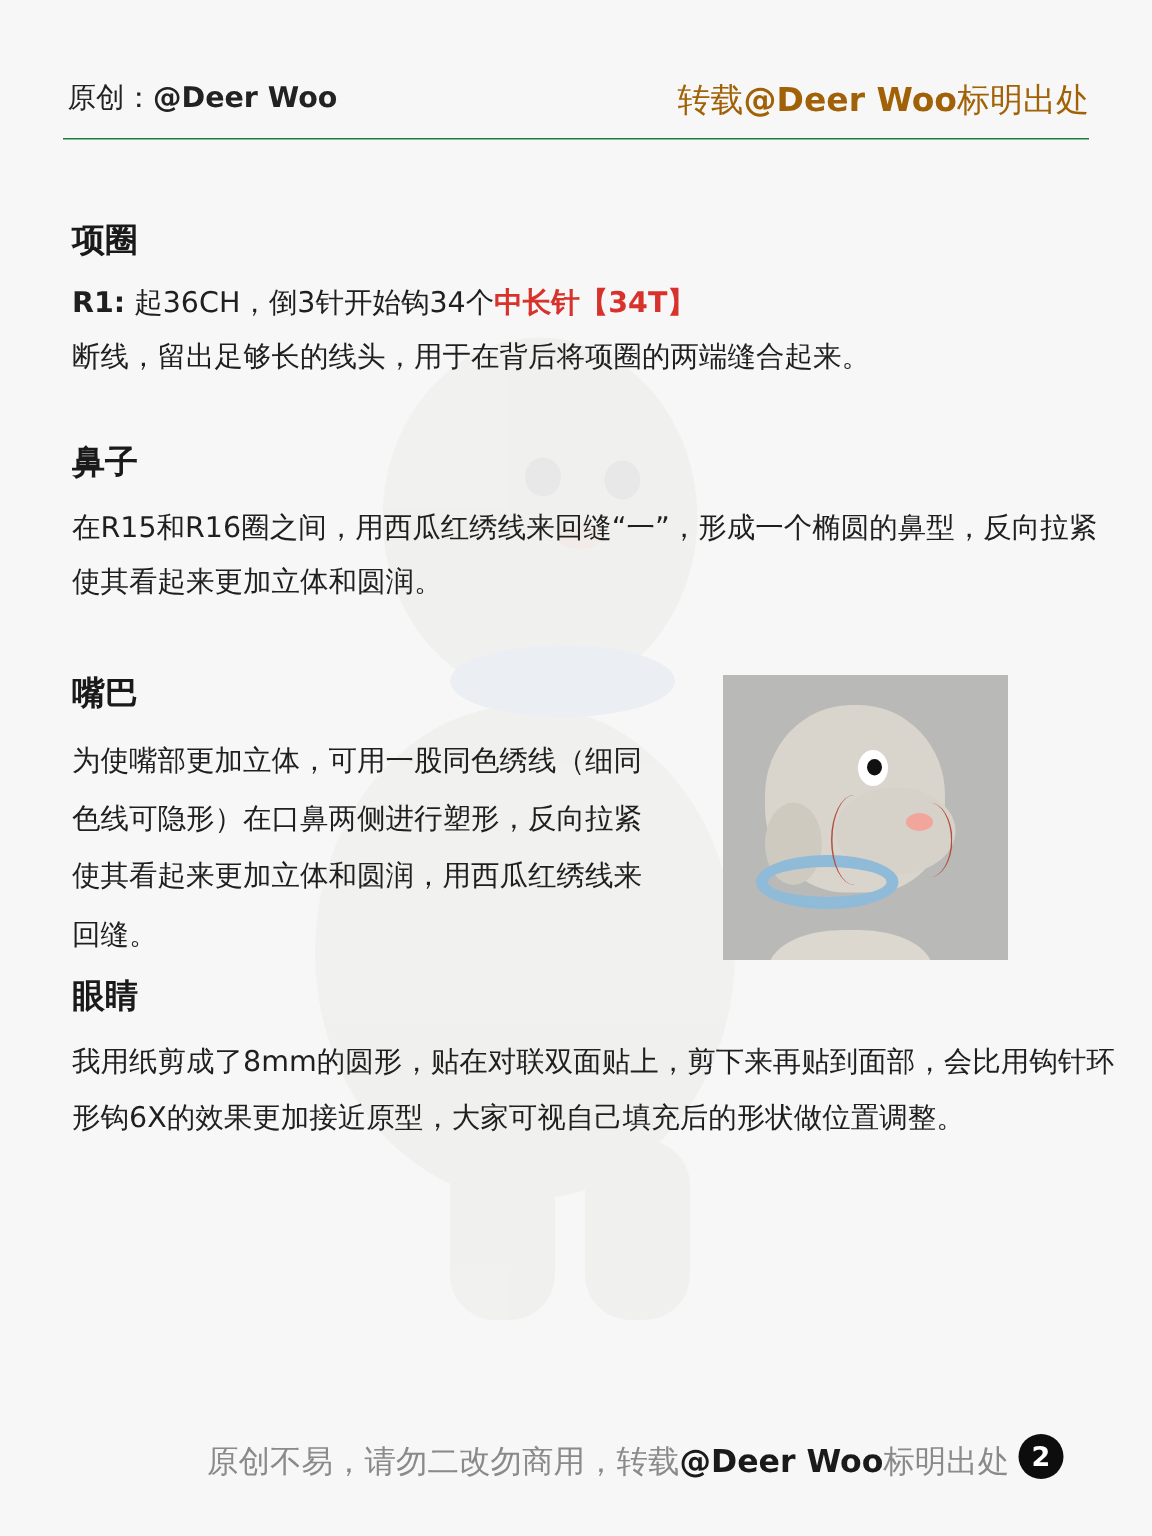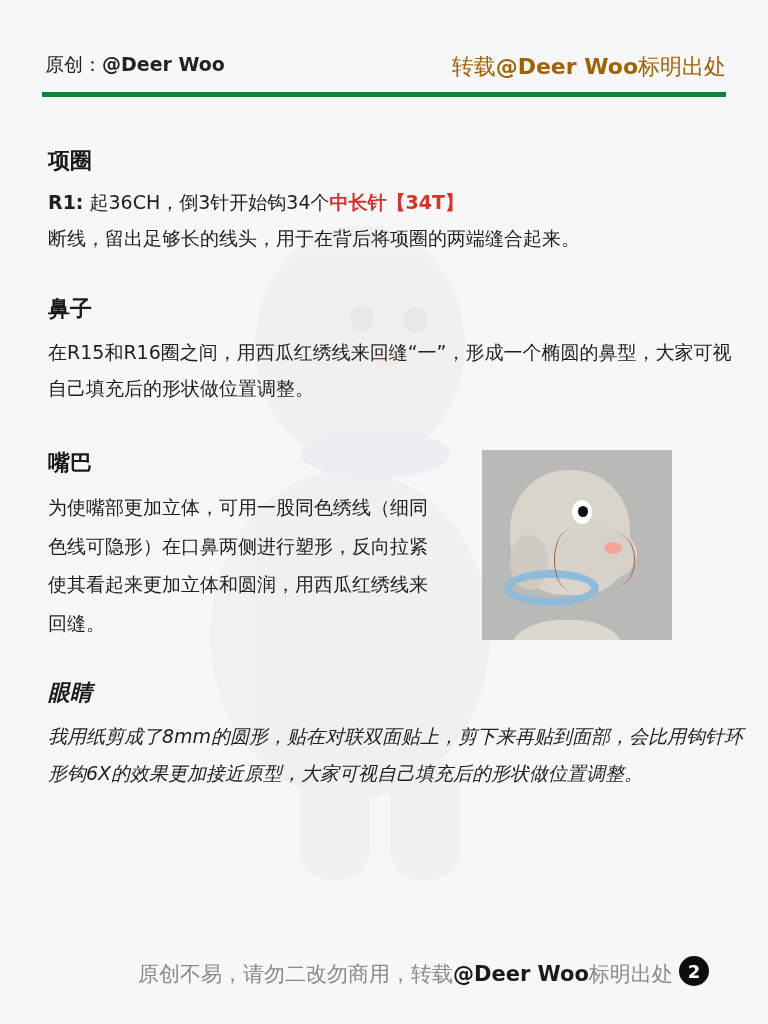--- a/index.html
+++ b/index.html
@@ -17,42 +17,42 @@
     .bg-body { left: 210px; top: 470px; width: 280px; height: 330px; border-radius: 46%; }
     .bg-leg1 { left: 300px; top: 760px; width: 70px; height: 120px; border-radius: 30px !important; }
     .bg-leg2 { left: 390px; top: 760px; width: 70px; height: 120px; border-radius: 30px !important; }
     .bg-eye { width: 24px; height: 26px; background: #dcdcdc !important; }
     .bg-eye1 { left: 350px; top: 305px; }
     .bg-eye2 { left: 403px; top: 307px; }
     .bg-nose { left: 372px; top: 350px; width: 30px; height: 16px; background: #f1e2dc !important; }
 
     .header {
       position: absolute; left: 42px; right: 42px; top: 52px;
-      height: 40px; border-bottom: 5px solid #15803d;
+      height: 40px; border-bottom: 1px solid #15803d;
       display: flex; justify-content: space-between; align-items: flex-start; text-align: right;
     }
     .header .left { font-size: 19px; font-weight: bold; color: #222; padding-left: 3px; }
     .header .left .cn { font-weight: normal; }
     .header .right { font-size: 22px; color: #a16207; }
     .header .right b { font-weight: bold; }
 
     .section { position: absolute; left: 48px; }
     .section h2 { margin: 0; font-size: 22px; font-weight: bold; color: #1a1a1a; line-height: 30px; }
     .section p { margin: 0; font-size: 19px; line-height: 36px; color: #1f1f1f; }
     .section p b { font-weight: bold; text-align: center; }
     .section p .red { color: #d8322c; font-weight: bold; }
 
     .s1 { top: 146px; width: 690px; }
     .s1 h2 { margin-bottom: 8px; }
     .s2 { top: 294px; width: 690px; }
     .s2 h2 { margin-bottom: 10px; }
     .s3 { top: 448px; width: 385px; }
     .s3 h2 { margin-bottom: 10px; }
     .s3 p { line-height: 38.5px; }
-    .s4 { top: 678px; width: 700px; font-style: italic; }
+    .s4 { top: 650px; width: 700px; }
     .s4 h2 { margin-bottom: 10px; }
     .s4 p { line-height: 37px; }
 
     .photo {
       position: absolute; left: 482px; top: 450px; width: 190px; height: 190px;
       background: #b9b9b8; overflow: hidden;
     }
     .photo .ph-body { position: absolute; left: 30px; top: 170px; width: 110px; height: 60px; background: #dcd8d0; border-radius: 45%; }
     .photo .ph-collar { position: absolute; left: 22px; top: 120px; width: 95px; height: 36px; border: 8px solid #8fbad8; border-radius: 50%; box-sizing: border-box; }
     .photo .ph-head { position: absolute; left: 28px; top: 20px; width: 120px; height: 125px; background: #d9d5cc; border-radius: 48% 48% 40% 45%; }
@@ -99,21 +99,21 @@
 </div>
 
 <div class="section s1">
   <h2>项圈</h2>
   <p><b>R1:</b><span> 起36CH，倒3针开始钩34个</span><span class="red">中长针【34T】</span></p>
   <p>断线，留出足够长的线头，用于在背后将项圈的两端缝合起来。</p>
 </div>
 
 <div class="section s2">
   <h2>鼻子</h2>
-  <p>在R15和R16圈之间，用西瓜红绣线来回缝“一”，形成一个椭圆的鼻型，大家可视自己填充后的形状做位置调整。</p>
+  <p>在R15和R16圈之间，用西瓜红绣线来回缝“一”，形成一个椭圆的鼻型，反向拉紧使其看起来更加立体和圆润。</p>
 </div>
 
 <div class="section s3">
   <h2>嘴巴</h2>
   <p>为使嘴部更加立体，可用一股同色绣线（细同色线可隐形）在口鼻两侧进行塑形，反向拉紧使其看起来更加立体和圆润，用西瓜红绣线来回缝。</p>
 </div>
 
 <div class="photo">
   <div class="ph-body"></div>
   <div class="ph-head"></div>

